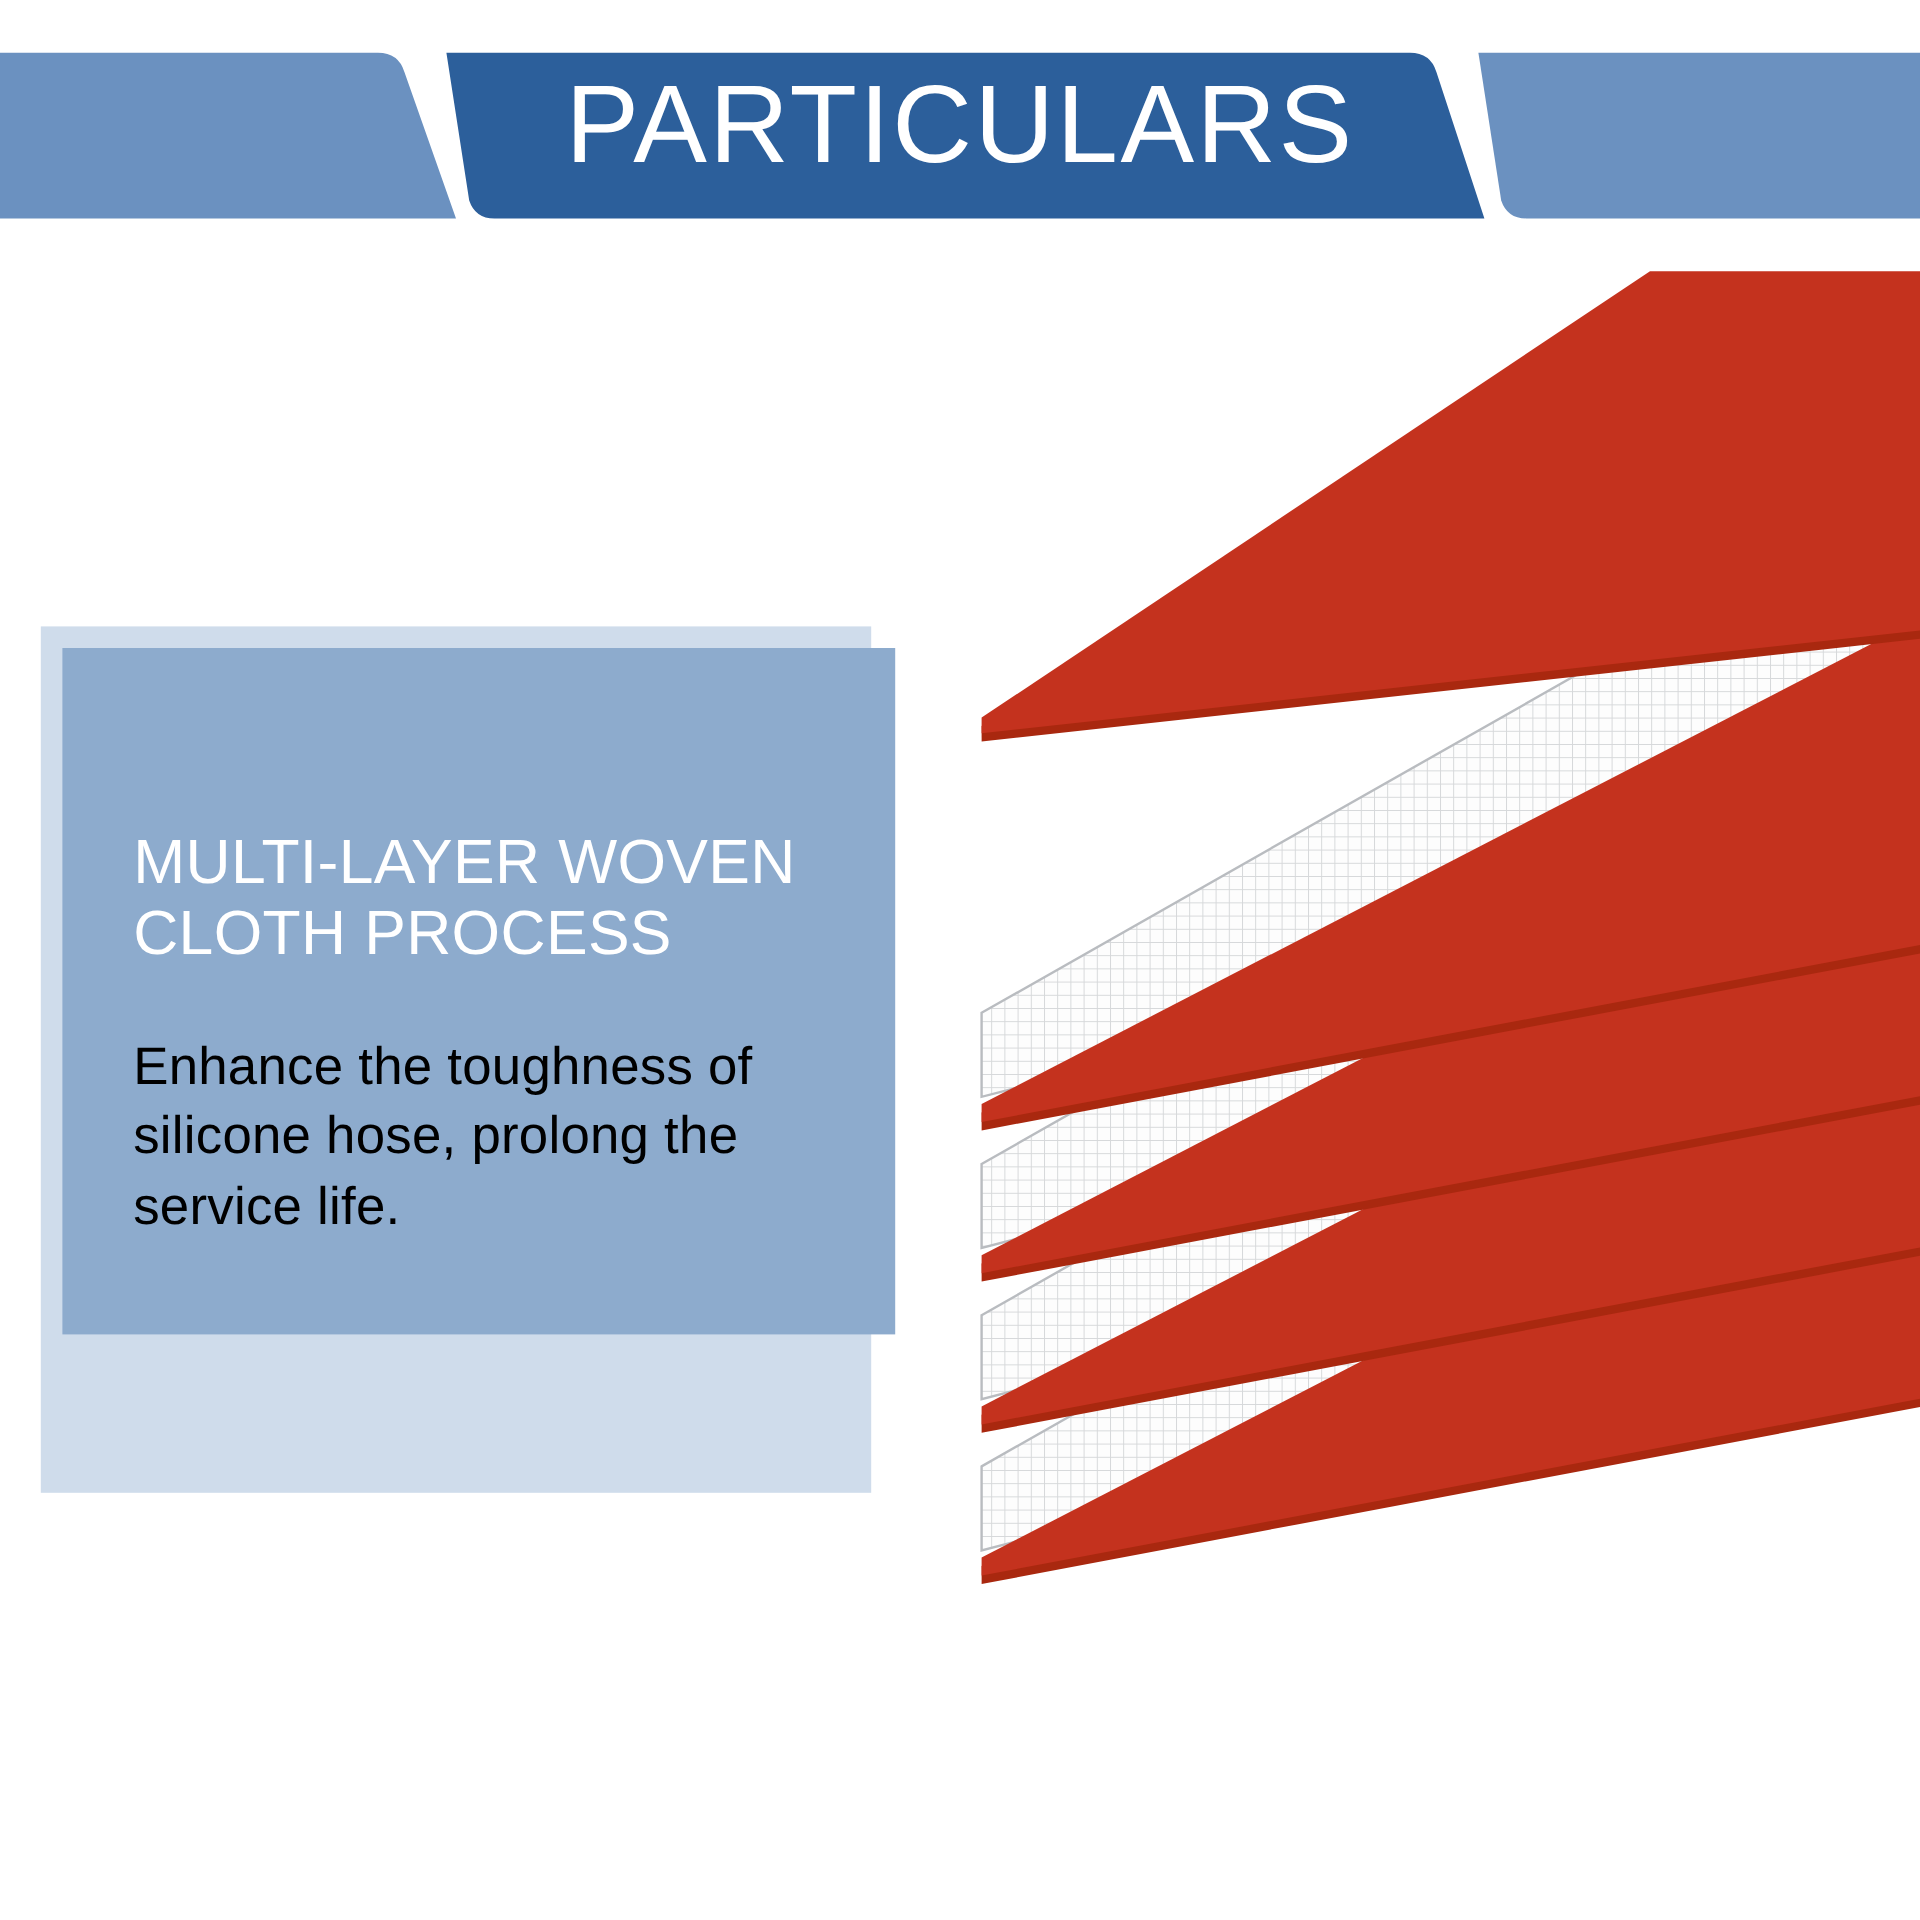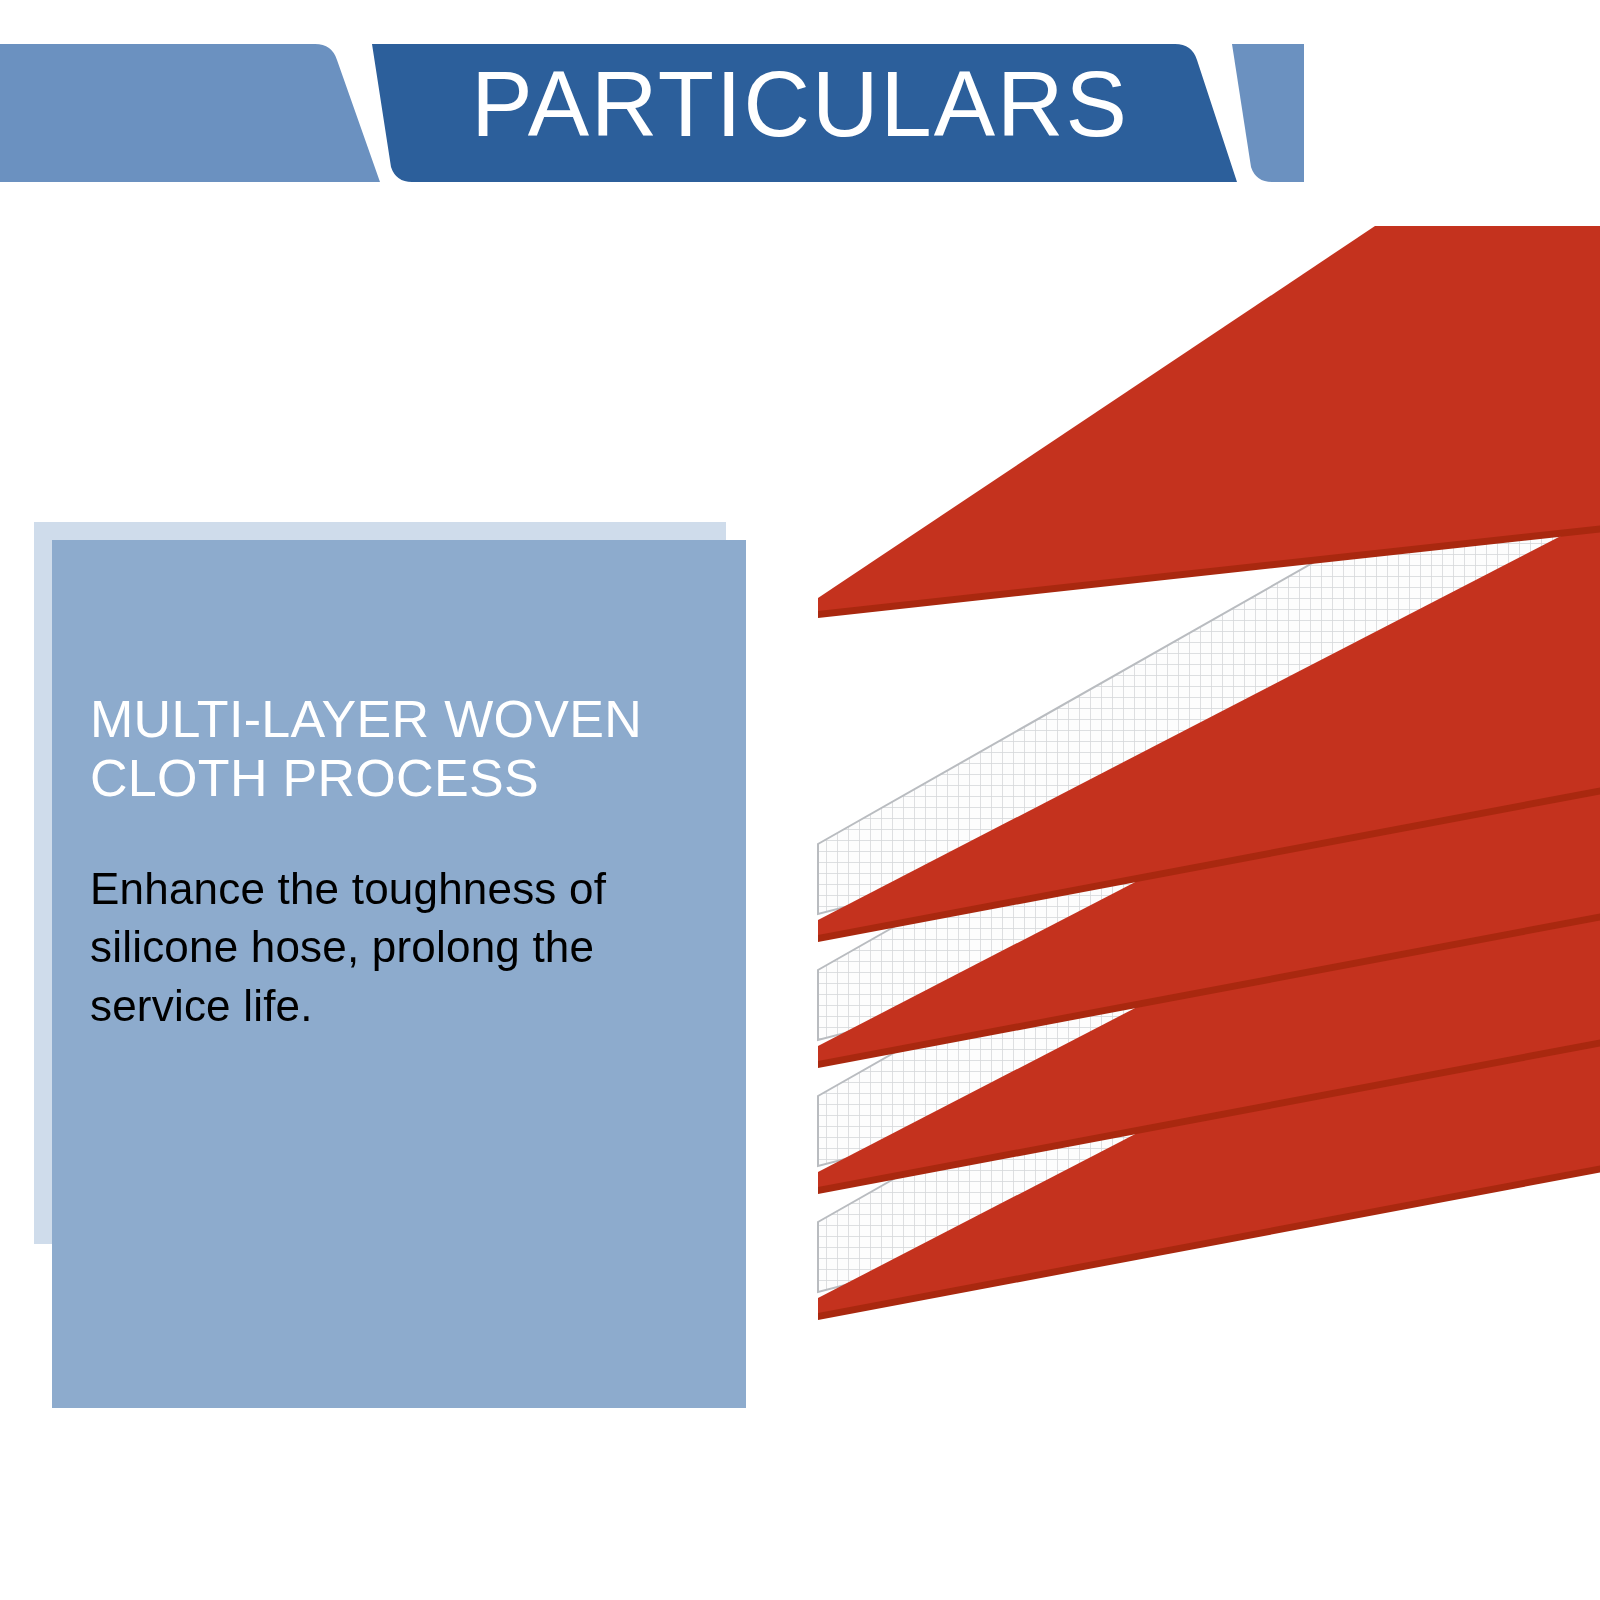--- a/index.html
+++ b/index.html
@@ -24,21 +24,21 @@
     height: 1600px;
     background: #ffffff;
     overflow: hidden;
   }
 
   
   .banner {
     position: absolute;
     left: 0;
     top: 0;
-    width: 1304px;
+    width: 1600px;
     height: 220px;
     overflow: hidden;
   }
   .banner svg {
     display: block;
     width: 1600px;
     height: 220px;
   }
   .banner-title {
     position: absolute;
@@ -75,23 +75,23 @@
     top: 0;
     width: 692px;
     height: 722px;
     background: #cfdceb;
   }
   .card {
     position: absolute;
     left: 18px;
     top: 18px;
     width: 694px;
-    height: 868px;
+    height: 572px;
     background: #8dabcd;
-    padding: 150px 44px 0 38px;
+    padding: 150px 44px 0 59px;
   }
   .card-title {
     color: #ffffff;
     font-size: 52px;
     font-weight: 400;
     line-height: 1.13;
     letter-spacing: 0.3px;
     margin: 0 0 52px 0;
     white-space: pre-line;
   }

